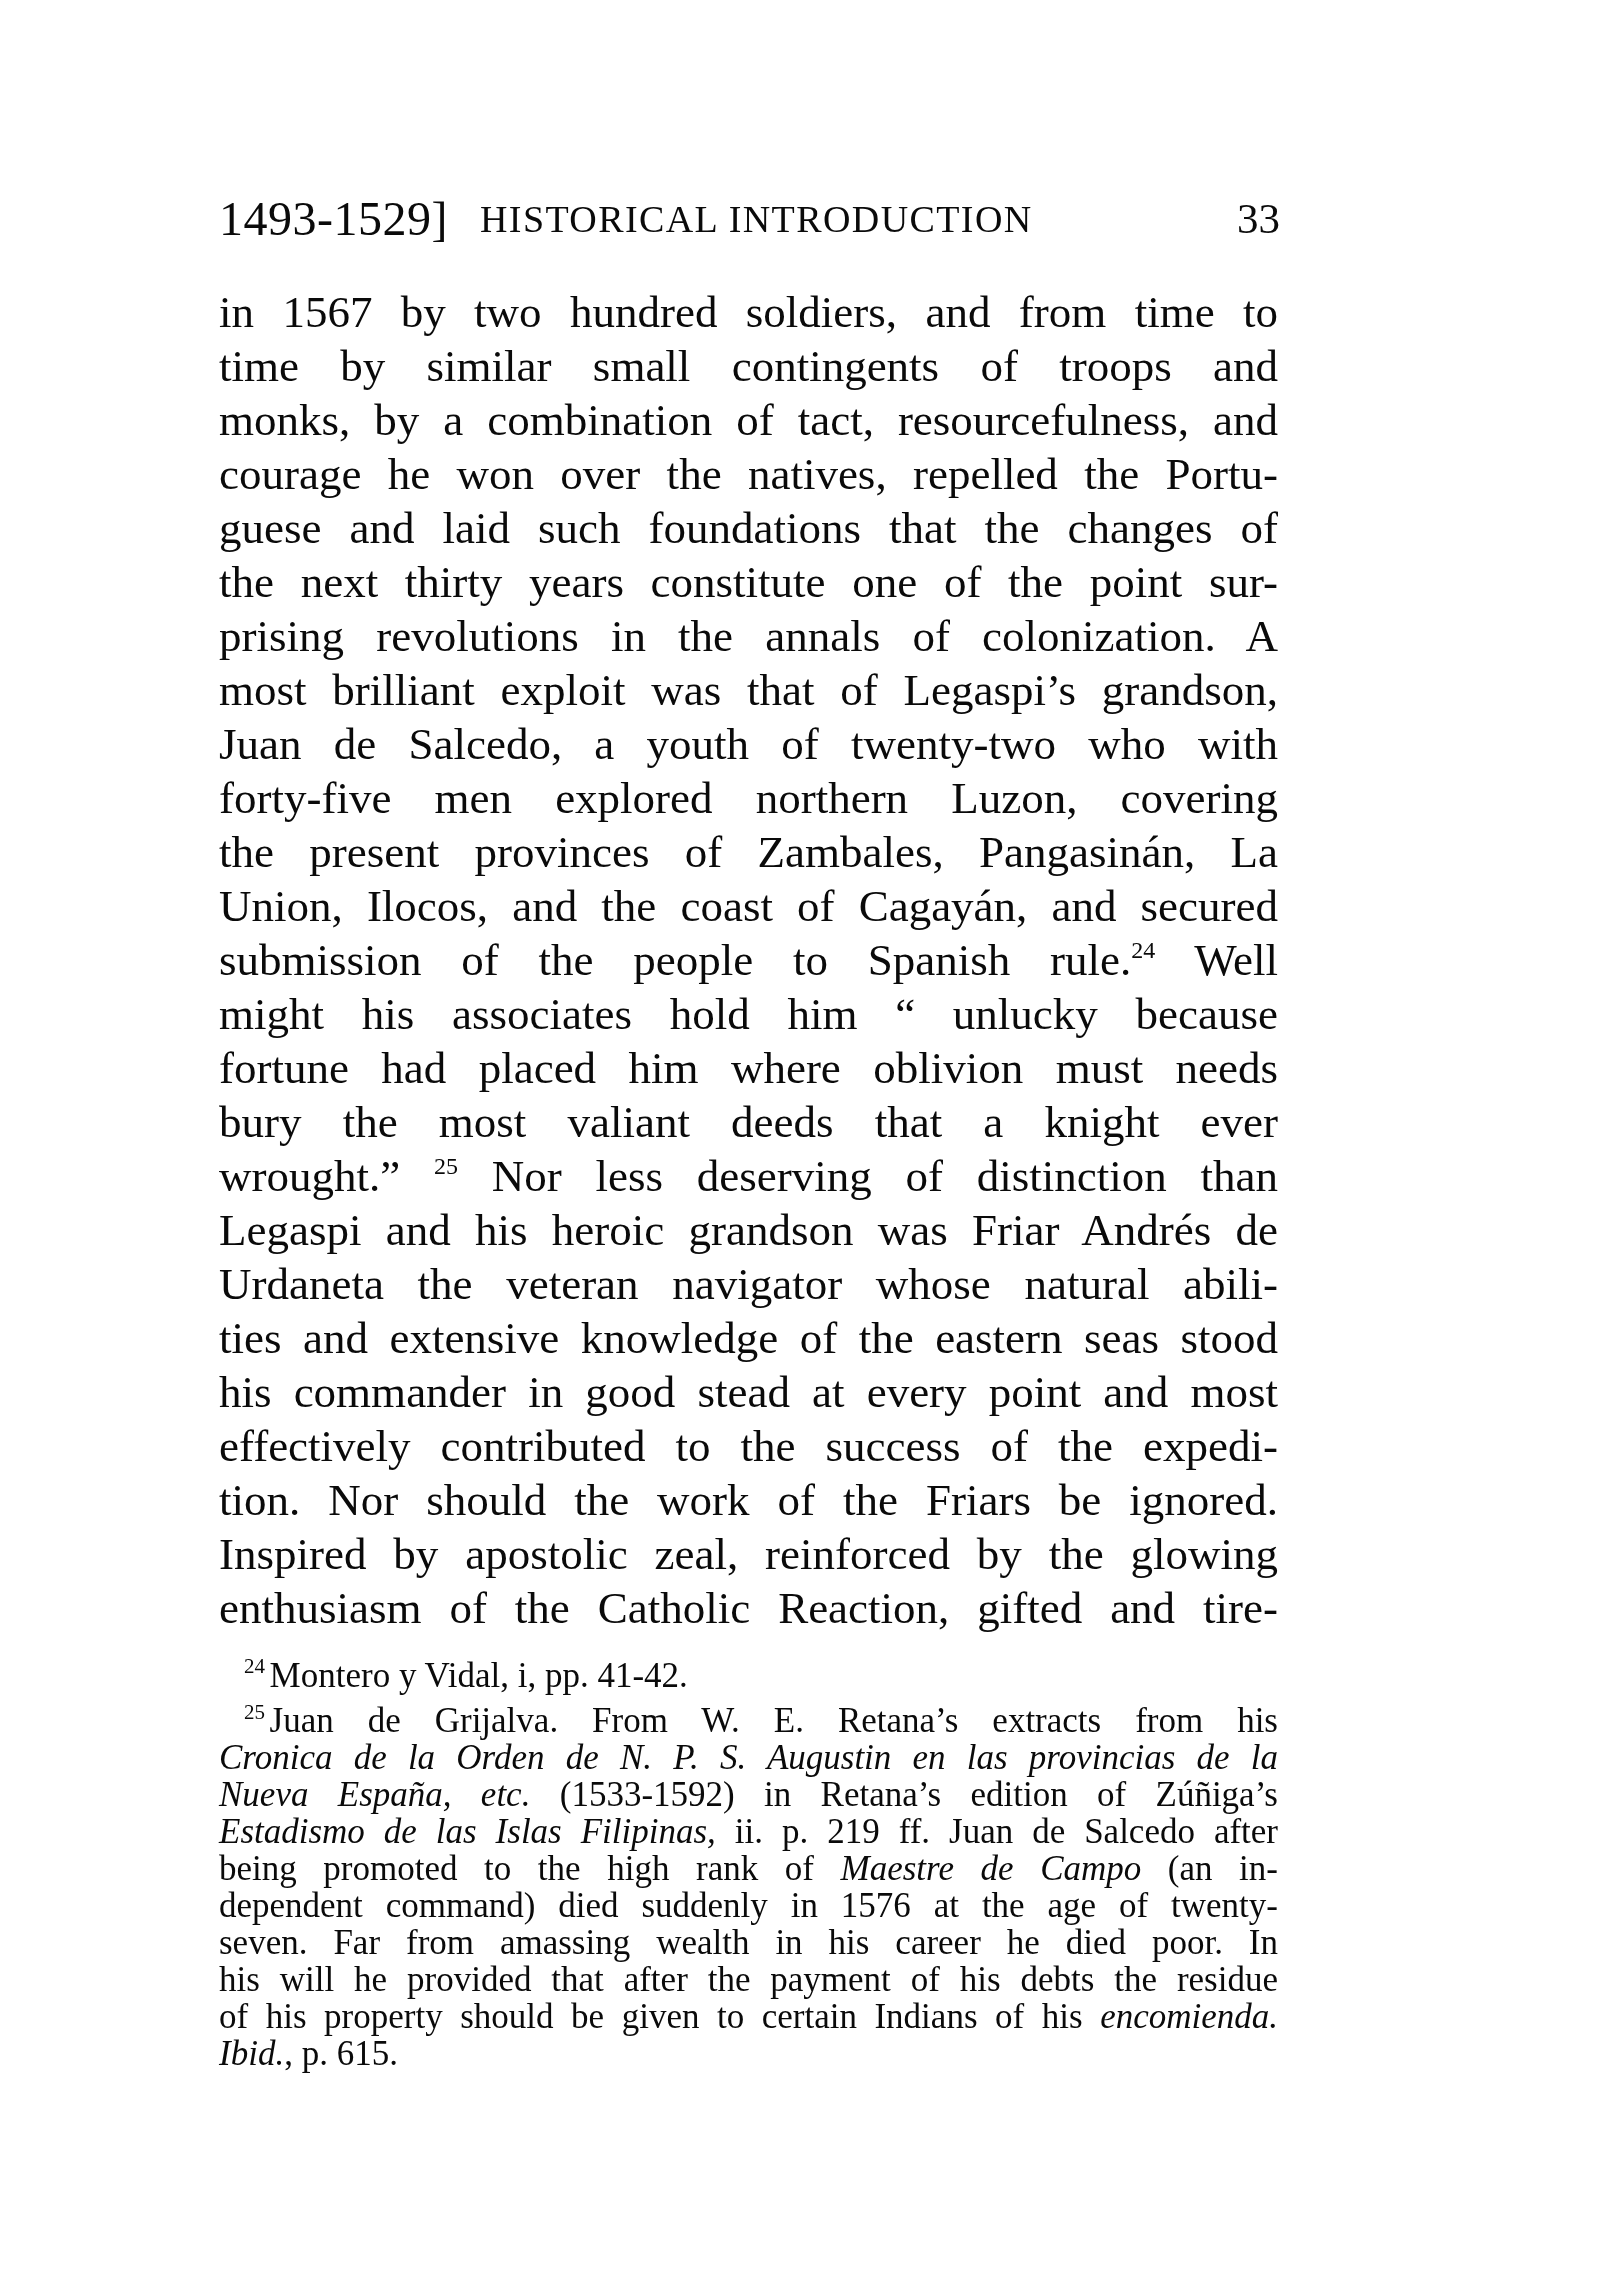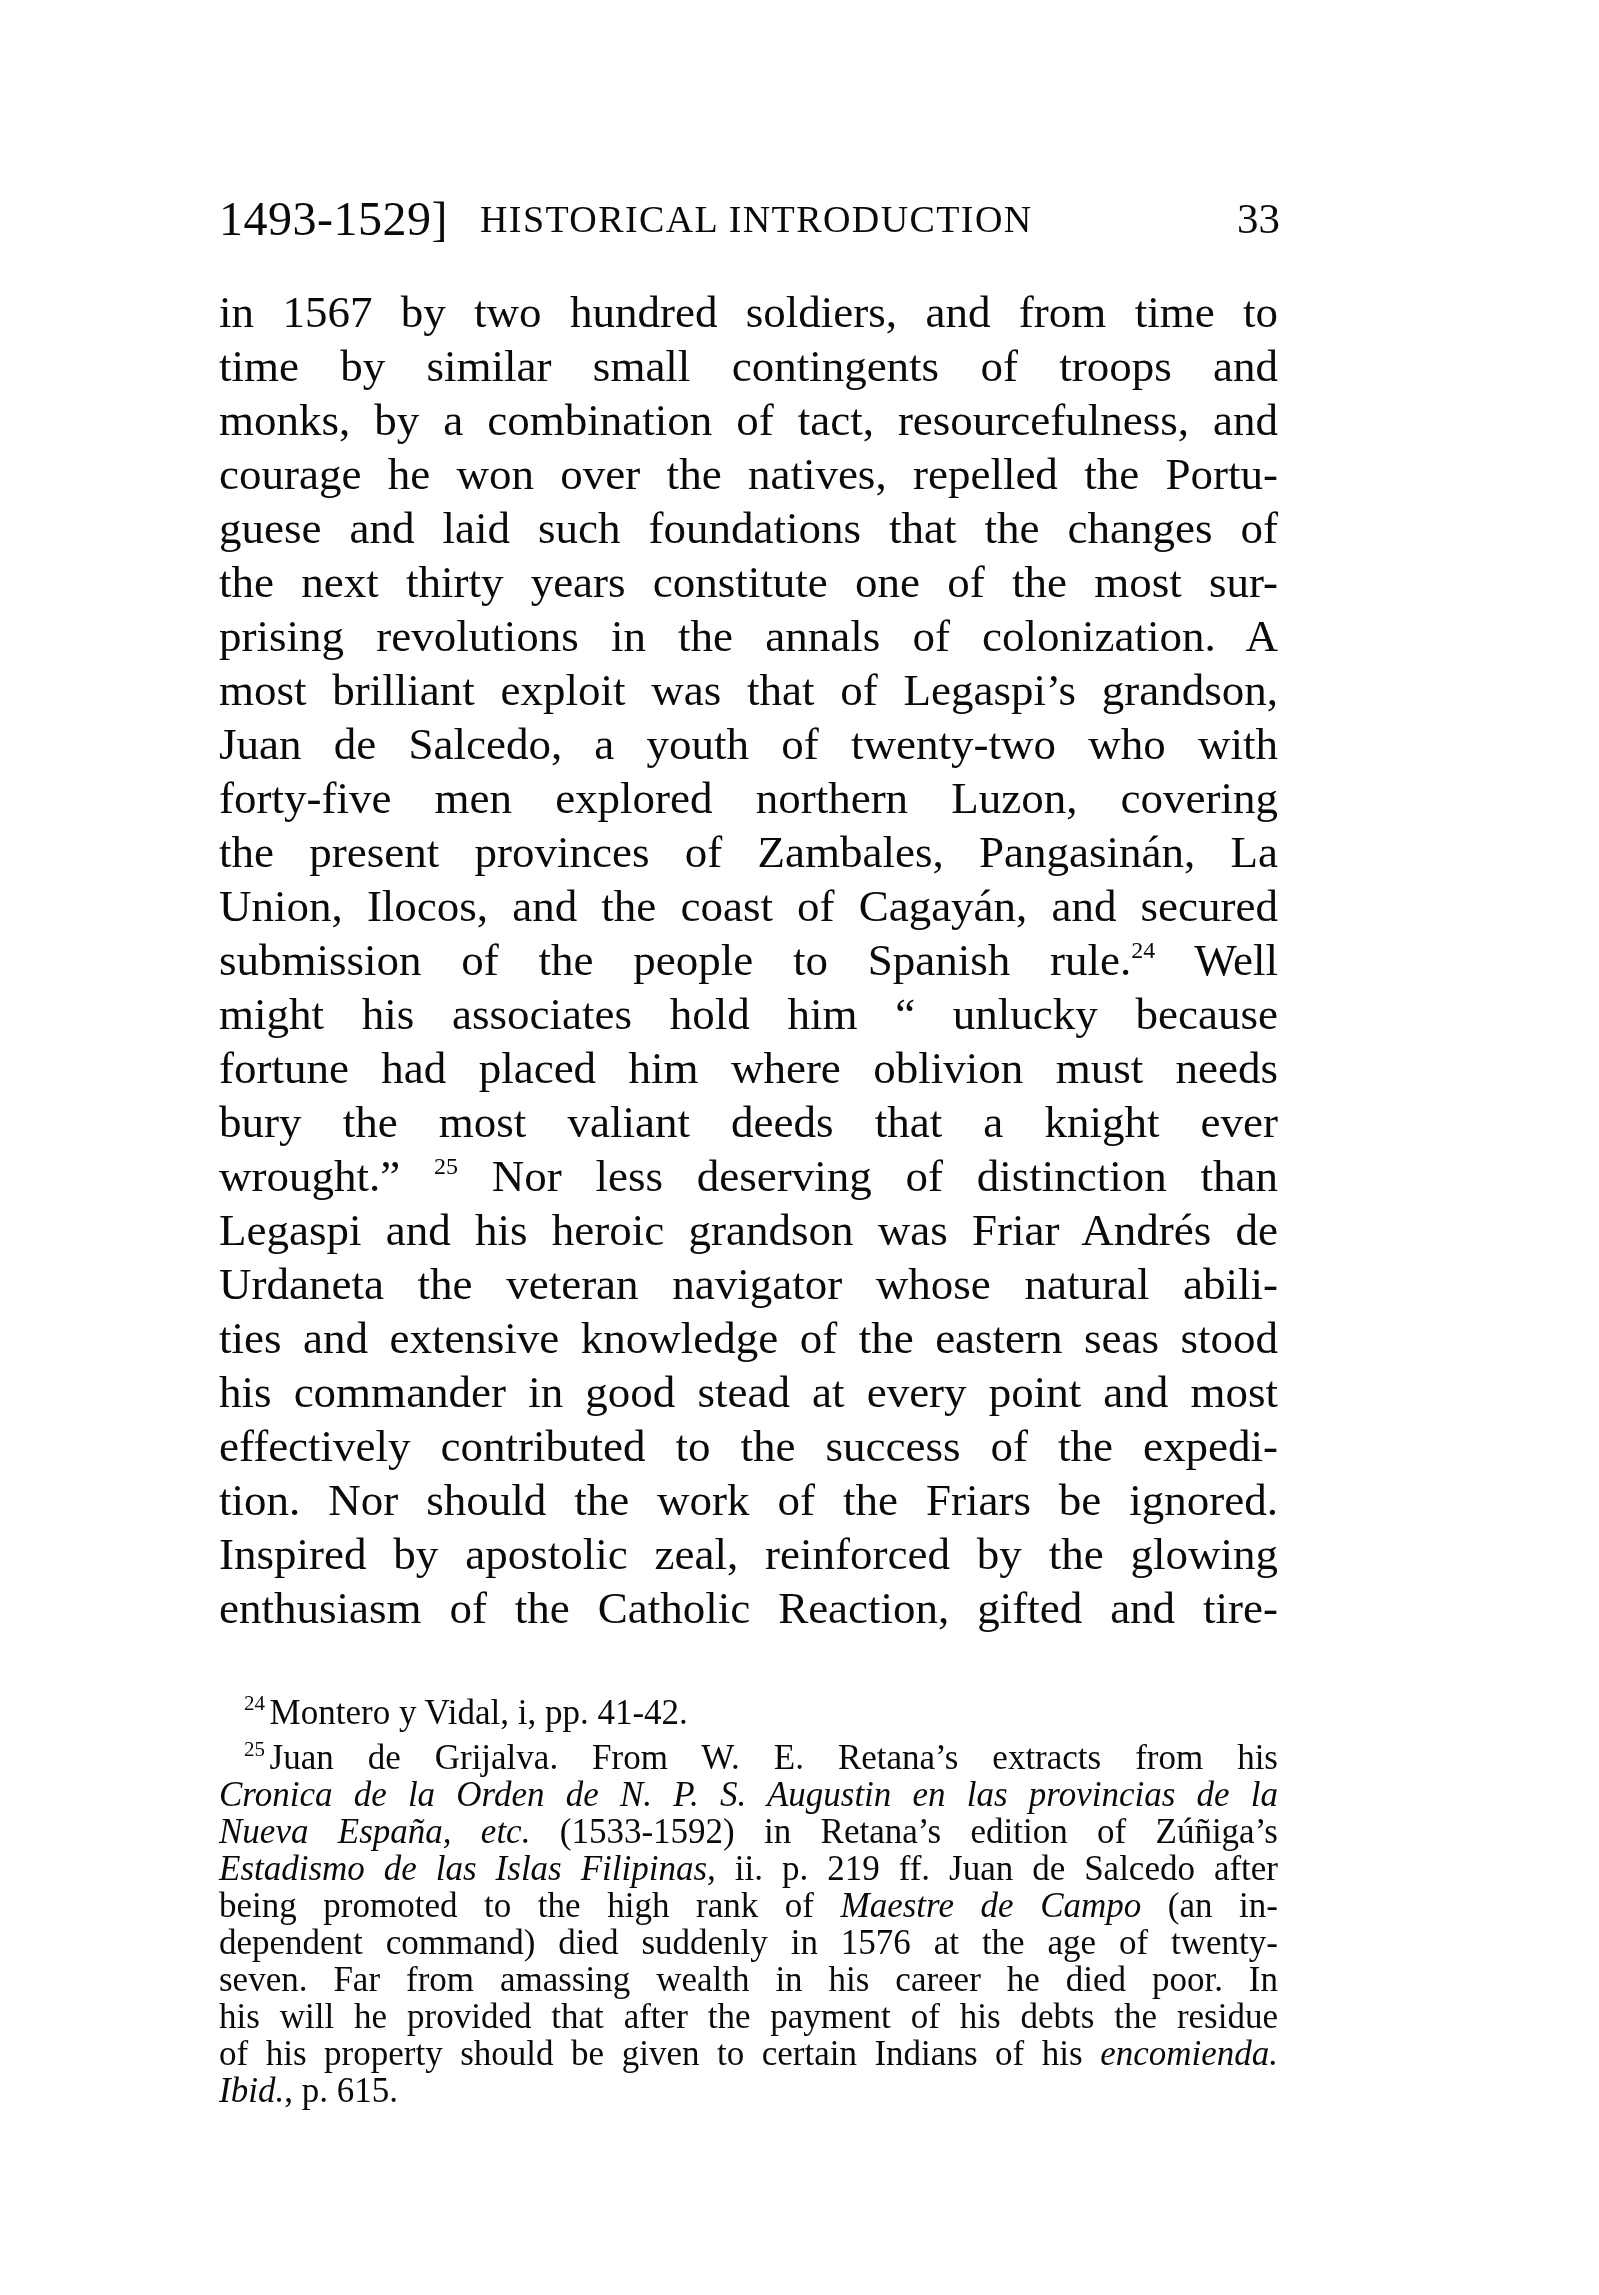--- a/index.html
+++ b/index.html
@@ -76,21 +76,20 @@
     line-height: 0;
     vertical-align: 17.4px;
   }
 
   
   .footnotes {
     position: absolute;
     left: 219px;
     top: 1657px;
     width: 1059px;
-    margin-top: 37px;
   }
   .fn-line {
     display: block;
     height: 37px;
     line-height: 37px;
     font-size: 35px;
     white-space: nowrap;
     text-align: justify;
     text-align-last: justify;
   }
@@ -123,21 +122,21 @@
     <span class="title">HISTORICAL INTRODUCTION</span>
     <span class="folio">33</span>
   </div>
 
   <div class="body-text">
     <span class="body-line">in 1567 by two hundred soldiers, and from time to</span>
     <span class="body-line">time by similar small contingents of troops and</span>
     <span class="body-line">monks, by a combination of tact, resourcefulness, and</span>
     <span class="body-line">courage he won over the natives, repelled the Portu-</span>
     <span class="body-line">guese and laid such foundations that the changes of</span>
-    <span class="body-line">the next thirty years constitute one of the most sur-</span>
+    <span class="body-line">the next thirty years constitute one of the point sur-</span>
     <span class="body-line">prising revolutions in the annals of colonization. A</span>
     <span class="body-line">most brilliant exploit was that of Legaspi’s grandson,</span>
     <span class="body-line">Juan de Salcedo, a youth of twenty-two who with</span>
     <span class="body-line">forty-five men explored northern Luzon, covering</span>
     <span class="body-line">the present provinces of Zambales, Pangasinán, La</span>
     <span class="body-line">Union, Ilocos, and the coast of Cagayán, and secured</span>
     <span class="body-line"><span>submission of the people to Spanish rule.</span><sup class="fn-ref">24</sup><span> Well</span></span>
     <span class="body-line">might his associates hold him “ unlucky because</span>
     <span class="body-line">fortune had placed him where oblivion must needs</span>
     <span class="body-line">bury the most valiant deeds that a knight ever</span>

